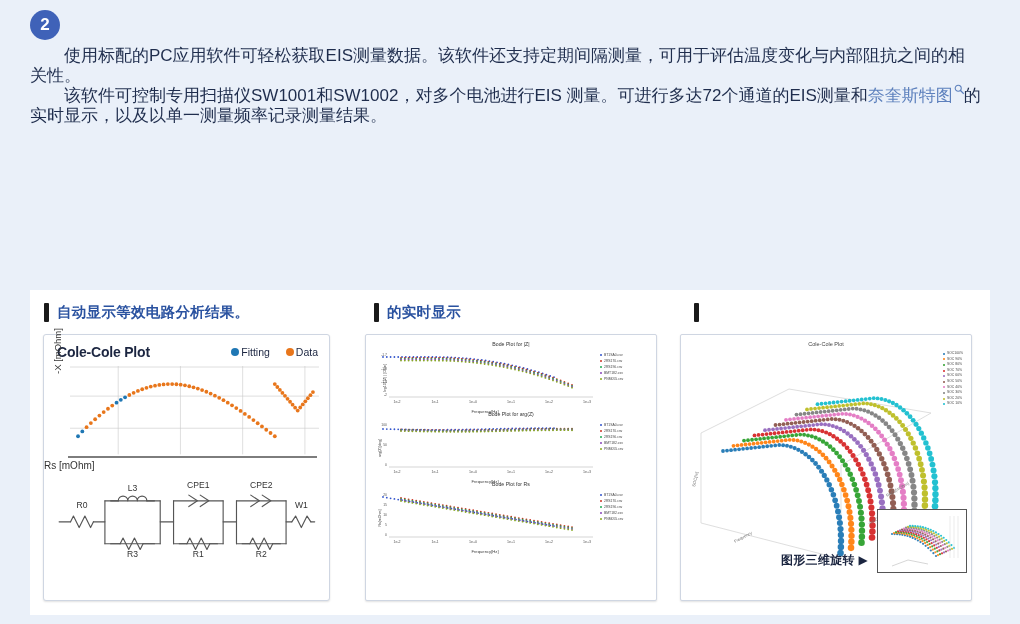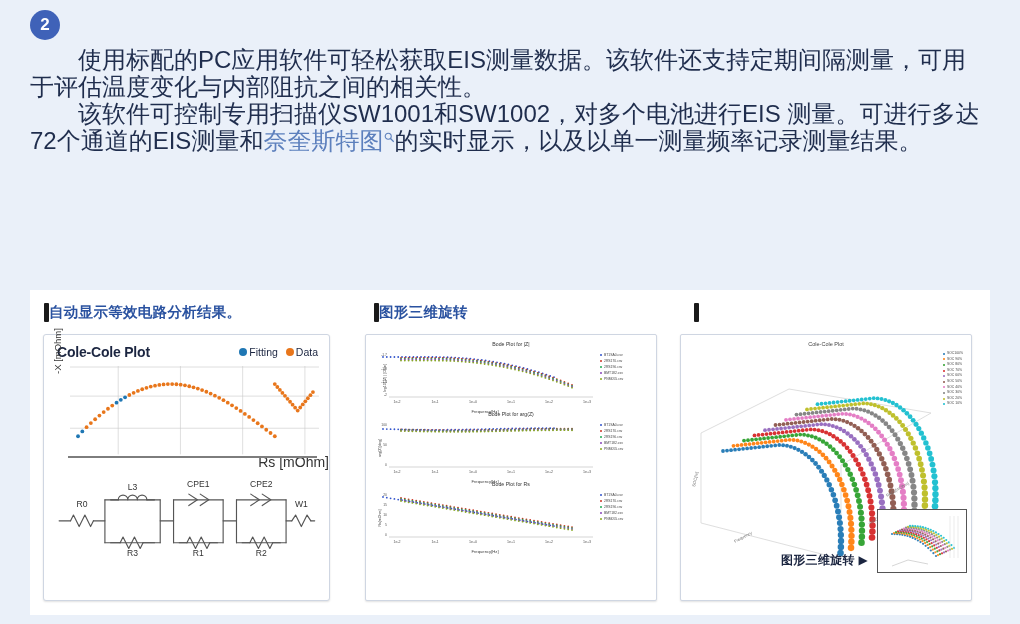--- a/index.html
+++ b/index.html
@@ -20,21 +20,21 @@
     display:flex;align-items:center;justify-content:center;
     letter-spacing:0;
   }
   .heading-title{
     font-size:21px;font-weight:bold;color:#2a52a0;letter-spacing:.5px;
   }
 
   
   .body-text{
     padding:6px 38px 0 30px;
-    font-size:24px;line-height:27px;color:#1f2d4d;
+    font-size:17px;line-height:20px;color:#1f2d4d;
     letter-spacing:0;
   }
   .para{text-indent:2em;margin:0;}
   .link{color:#5d80bd;position:relative;}
   .mag{
     display:inline-block;width:11px;height:11px;position:relative;top:-6px;left:1px;
     vertical-align:baseline;
   }
   .mag svg{display:block;}
 
@@ -43,50 +43,50 @@
     position:absolute;left:30px;top:290px;
     width:960px;height:325px;
     background:#ffffff;
   }
   .card-row{display:flex;height:100%;}
   .card-col{position:relative;}
   .col-1{width:330px;}
   .col-2{width:320px;}
   .col-3{width:310px;}
 
-  .col-head{display:flex;align-items:center;padding:13px 0 0 14px;}
+  .col-head{display:flex;align-items:center;gap:8px;padding:13px 0 0 14px;}
   .col-bar{width:5px;height:19px;background:#1a1a1a;border-radius:1px;}
   .col-title{font-size:14.5px;font-weight:bold;color:#2a52a0;letter-spacing:.3px;}
 
   .panel{
     position:absolute;border:1px solid #cfd6e2;background:#fff;
     box-shadow:0 1px 2px rgba(0,0,0,.12);
   }
   .p1{left:13px;top:44px;width:285px;height:265px;border-radius:3px;}
   .p2{left:5px;top:44px;width:290px;height:265px;border-radius:2px;}
   .p3{left:0px;top:44px;width:290px;height:265px;border-radius:2px;}
 
   
   .cc-top{display:flex;align-items:center;justify-content:space-between;padding:9px 11px 0 13px;}
   .cc-title{font-size:14px;font-weight:bold;color:#1b2540;letter-spacing:-.2px;}
-  .cc-legend{display:flex;align-items:flex-start;gap:8px;font-size:10.5px;color:#1b2540;}
+  .cc-legend{display:flex;align-items:flex-start;gap:16px;font-size:10.5px;color:#1b2540;}
   .dot{width:8px;height:8px;border-radius:50%;display:inline-block;}
   .dot-blue{background:#1f77b4;}
   .dot-orange{background:#e8761b;}
   .cc-leg-item{display:flex;align-items:center;gap:2px;}
 
   .cc-plot{position:relative;margin:6px 10px 0 10px;height:88px;}
   .cc-ylabel{
     position:absolute;left:-2px;top:8px;
     transform:rotate(-90deg);transform-origin:left top;
     font-size:9.5px;color:#333;white-space:nowrap;
   }
   .cc-canvas{position:absolute;left:16px;top:0;right:0;bottom:0;}
   .cc-axis{position:absolute;left:14px;right:2px;bottom:-4px;height:2px;background:#7d7d7d;}
-  .cc-xlabel{text-align:right;font-size:14px;color:#333;}
+  .cc-xlabel{text-align:left;font-size:10px;color:#333;margin-top:6px;}
 
   .cc-model{padding:4px 12px 0 12px;font-size:10px;line-height:14px;color:#1b2540;}
   .cc-circuit{margin-top:2px;padding:0 6px;}
 
   
   .bode-wrap{padding:5px 4px 0 4px;}
   .bode-block{margin-bottom:2px;}
   .bode-title{text-align:center;font-size:5.2px;color:#333;margin:1px 0 0 0;}
   .bode-body{display:flex;}
   .bode-chart{flex:1;position:relative;height:62px;}
@@ -299,21 +299,21 @@
                 <text x="258" y="33">W1</text>
               </g>
             </svg>
           </div>
         </div>
       </div>
 
       <div class="card-col col-2">
         <div class="col-head">
           <div class="col-bar"></div>
-          <div class="col-title">图形三维旋转</div>
+          <div class="col-title">的实时显示</div>
         </div>
 
         <div class="panel p2">
           <div class="bode-wrap" id="bode-wrap">
               <div class="bode-block">
                 <div class="bode-title">Bode Plot for |Z|</div>
                 <div class="bode-body">
                   <div class="bode-chart"><div class="bode-ylabel">log10( |Z| ) [Ohm]</div><svg viewBox="0 0 224 58" width="100%" height="58">
                       <line x1="16" y1="50" x2="220" y2="50" stroke="#aaa" stroke-width="0.5"></line>
                       <text x="24" y="56" font-size="3.6" fill="#555" text-anchor="middle" font-family="Liberation Sans, sans-serif">1e-2</text>

